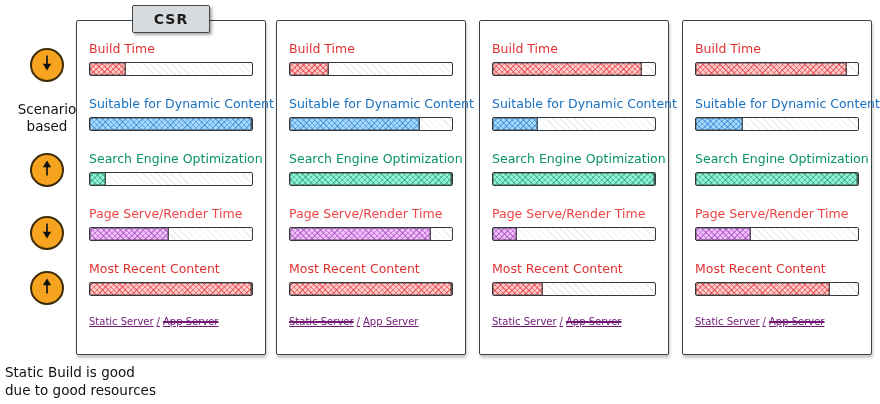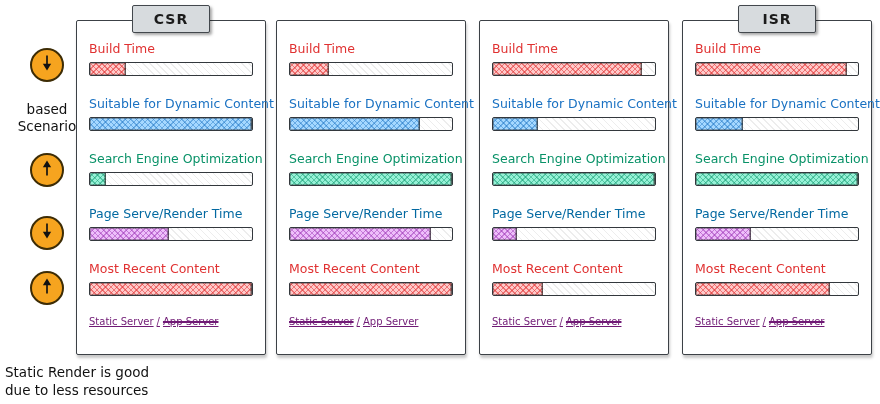--- a/index.html
+++ b/index.html
@@ -35,21 +35,21 @@
     border-radius:2px;box-sizing:border-box;box-shadow:2px 2px 3px rgba(0,0,0,0.35);
     display:flex;align-items:center;justify-content:center;
     font-size:14px;font-weight:700;letter-spacing:1px;color:#1b1b1b;z-index:2;
   }
   .card-inner{padding:20px 12px 0;}
   .metric{margin-bottom:20px;}
   .metric-label{font-size:12.5px;font-weight:400;line-height:15px;margin-bottom:6px;white-space:nowrap;}
   .m0 .metric-label,.m4 .metric-label{color:#e03131;}
   .m1 .metric-label{color:#1971c2;}
   .m2 .metric-label{color:#099268;}
-  .m3 .metric-label{color:#0369a1;}
+  .m3 .metric-label{color:#ef4444;}
   .bar-track{
     height:12px;border:1.6px solid #33383d;border-radius:2px;background-color:#fff;
     background-image:repeating-linear-gradient(45deg,rgba(0,0,0,0.07) 0 1px,transparent 1px 5px);
     overflow:hidden;position:relative;
   }
   .bar-fill{
     height:100%;box-sizing:border-box;
     box-shadow:inset 0 0 0 1px rgba(40,40,40,0.35);
     border-right:1.6px solid rgba(50,50,50,0.75);
   }
@@ -82,22 +82,22 @@
 </head>
 <body>
 
 <div class="rail-circle r1">
   <span><svg viewBox="0 0 24 24">
         <line x1="12" y1="3" x2="12" y2="14"></line>
         <polygon points="12,21 7,13 17,13"></polygon>
       </svg></span>
 </div>
 <div class="scenario">
+  <div>Scenario</div>
   <div>based</div>
-  <div>Scenario</div>
 </div>
 <div class="rail-circle r3">
   <span><svg viewBox="0 0 24 24">
         <line x1="12" y1="21" x2="12" y2="10"></line>
         <polygon points="12,3 7,11 17,11"></polygon>
       </svg></span>
 </div>
 <div class="rail-circle r4">
   <span><svg viewBox="0 0 24 24">
         <line x1="12" y1="3" x2="12" y2="14"></line>
@@ -220,21 +220,20 @@
           <div class="bar-fill" style="width: 31%;"></div>
         </div>
     </div>
     <div class="card-footer">
       <span data-struck="false">Static Server</span><span class="sep">/</span><span data-struck="true">App Server</span>
     </div>
   </div>
 </div>
 
 <div class="card c3">
-  <div class="card-header">ISR</div>
   <div class="card-inner">
     <div class="metric m0">
       <div class="metric-label">Build Time</div>
       <div class="bar-track">
           <div class="bar-fill" style="width: 93%;"></div>
         </div>
     </div>
     <div class="metric m1">
       <div class="metric-label">Suitable for Dynamic Content</div>
       <div class="bar-track">
@@ -259,15 +258,15 @@
           <div class="bar-fill" style="width: 83%;"></div>
         </div>
     </div>
     <div class="card-footer">
       <span data-struck="false">Static Server</span><span class="sep">/</span><span data-struck="true">App Server</span>
     </div>
   </div>
 </div>
 
 <div class="note">
-  <div>Static Render is good</div>
-  <div>due to less resources</div>
+  <div>Static Build is good</div>
+  <div>due to good resources</div>
 </div>
 
 </body></html>

